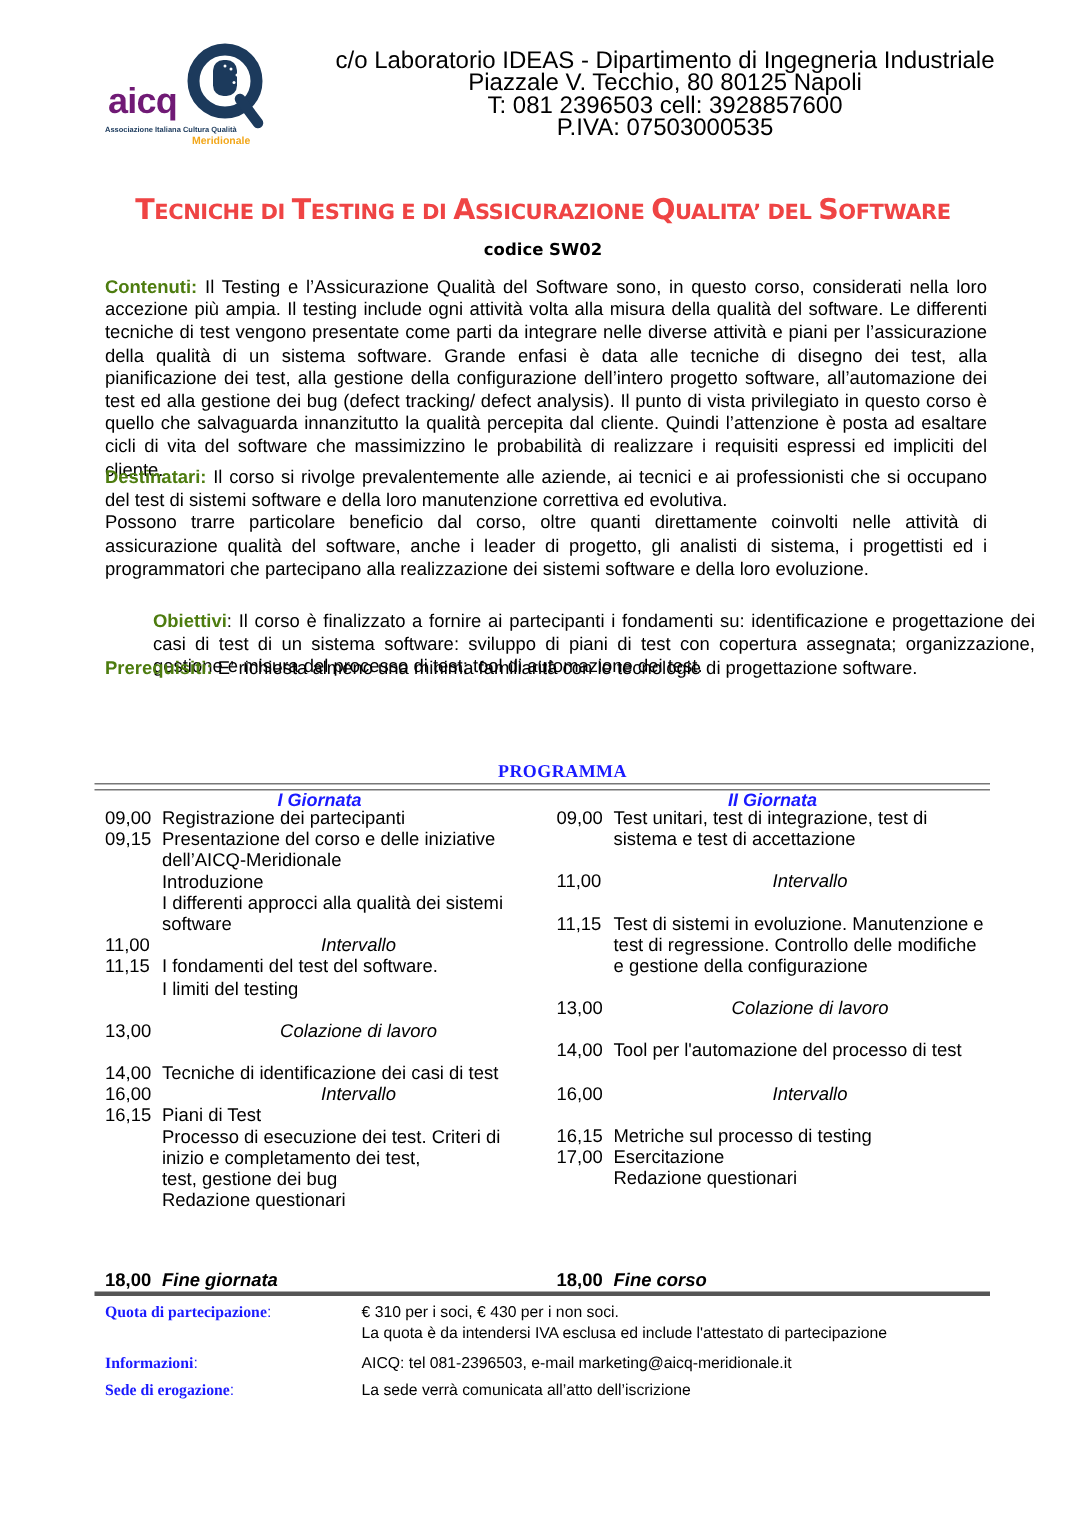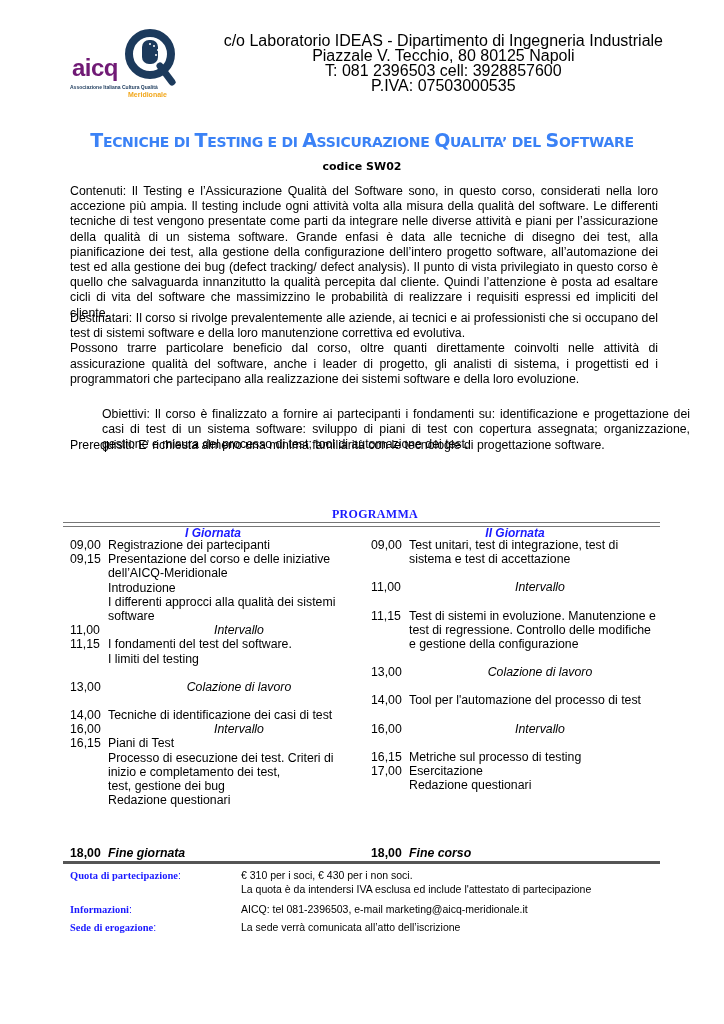--- a/index.html
+++ b/index.html
@@ -10,29 +10,29 @@
   .logo-text { position: absolute; left: 4px; top: 26px; font-size: 24px; font-weight: bold;
                color: #701a75; letter-spacing: -0.5px; font-family: "Liberation Sans", sans-serif; }
   .logo-q { position: absolute; left: 56px; top: 0; width: 52px; height: 62px; }
   .logo-sub1 { position: absolute; left: 2px; top: 56px; font-size: 5px; color: #1c3a5c; font-weight: bold; white-space: nowrap; }
   .logo-sub2 { position: absolute; left: 60px; top: 63px; font-size: 7px; color: #f2a71b; font-weight: bold; }
 
   .address { position: absolute; right: 61px; top: 33px; text-align: center; font-size: 16px; line-height: 15px; }
   .address div { white-space: nowrap; }
 
   .title { position: absolute; left: 0; width: 724px; top: 129px; text-align: center;
-           color: #3b82f6; font-weight: bold; font-size: 19px; font-family: "DejaVu Sans", sans-serif;
+           color: #ef4444; font-weight: bold; font-size: 19px; font-family: "DejaVu Sans", sans-serif;
            letter-spacing: -0.3px; }
   .title .sc { font-size: 14px; }
   .code { position: absolute; left: 0; width: 724px; top: 160px; text-align: center; font-size: 11px;
           font-weight: bold; font-family: "DejaVu Sans", sans-serif; }
 
   .para { position: absolute; left: 70px; width: 588px; font-size: 12.3px; line-height: 15.2px;
           text-align: justify; }
-  .label-blue { color: #000000; font-weight: normal; }
+  .label-blue { color: #4d7c0f; font-weight: bold; }
 
   .prog-title { position: absolute; left: 0; width: 724px; top: 507px; text-align: center;
                 color: #1a1aff; font-weight: bold; font-size: 12px; font-family: "Liberation Serif", serif; letter-spacing: 0.3px; margin-left: 13px; }
   .dbl-rule { position: absolute; left: 63px; width: 597px; top: 522px; height: 3px;
               border-top: 1px solid #777; border-bottom: 1px solid #777; }
   .day-head { position: absolute; top: 526px; font-size: 12px; font-weight: bold; color: #1a1aff; text-align: center; font-style: italic; }
 
   .sched { position: absolute; font-size: 12.3px; line-height: 14.2px; }
   .row { display: flex; }
   .row .t { width: 38px; flex-shrink: 0; }

